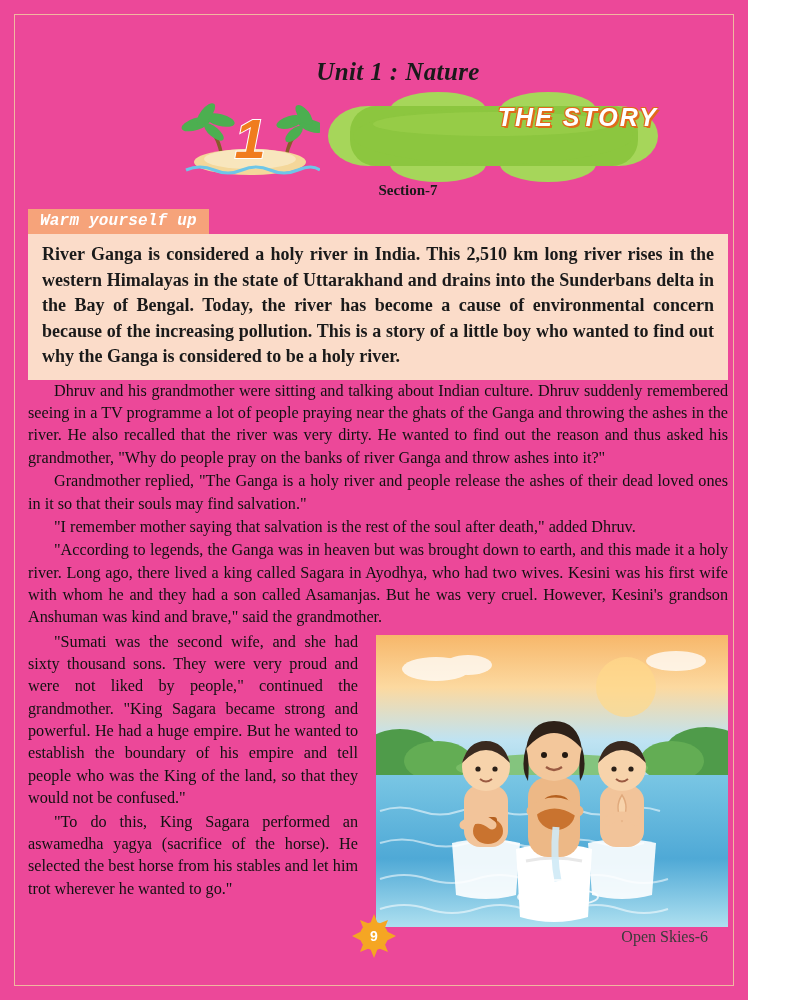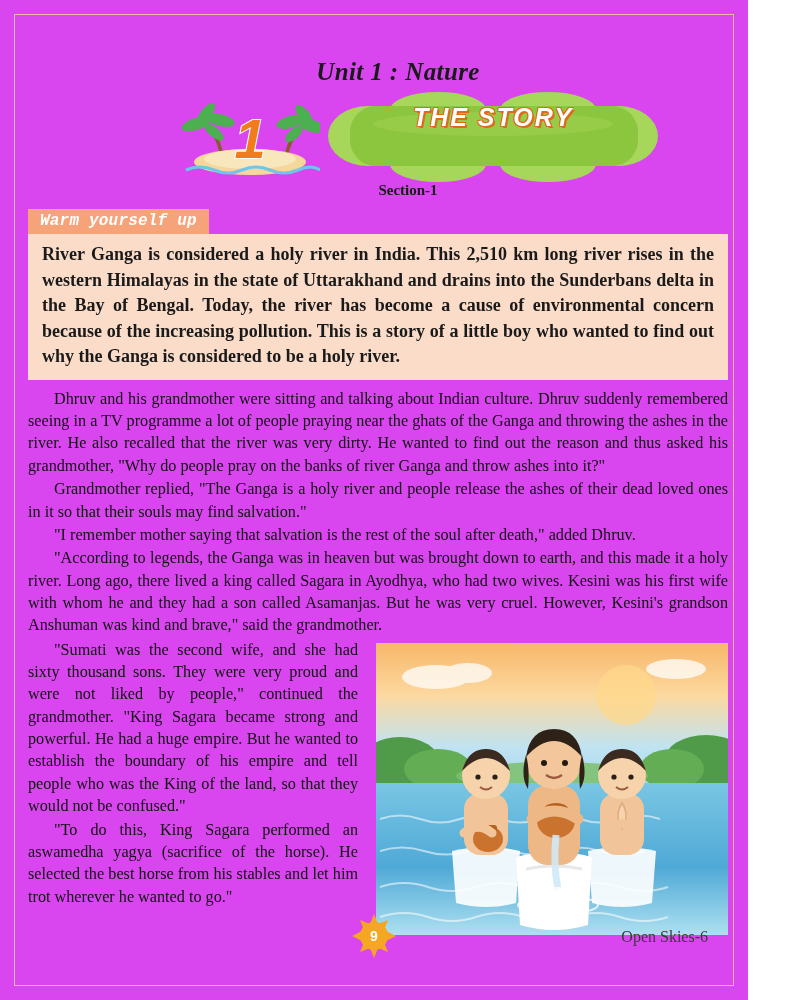--- a/index.html
+++ b/index.html
@@ -12,21 +12,21 @@
     background: #ffffff;
     font-family: "Liberation Serif", serif;
     overflow: hidden;
   }
   .page {
     position: relative;
     width: 748px;
     height: 1000px;
     box-sizing: border-box;
     padding: 18px 28px;
-    background: #d946ef;
+    background: #ec4899;
   }
   .page-border {
     position: absolute;
     left: 14px;
     top: 14px;
     right: 14px;
     bottom: 14px;
     border: 1px solid #f0b8a0;
     pointer-events: none;
   }
@@ -70,21 +70,21 @@
     top: 0px;
     width: 330px;
     height: 92px;
   }
   .banner svg { display:block; }
   .banner-text {
     position: absolute;
     left: 0;
     top: 14px;
     width: 330px;
-    text-align: center;
+    text-align: right;
     font-family: "Liberation Sans", sans-serif;
     font-style: italic;
     font-weight: bold;
     font-size: 25px;
     line-height: 1.08;
     color: #ffffff;
     letter-spacing: 2px;
     text-shadow: 2px 2px 0 #e06a1a, -1px -1px 0 #e06a1a, 1px -1px 0 #e06a1a, -1px 1px 0 #e06a1a;
   }
   .section-label {
@@ -127,21 +127,21 @@
   
   .body-text p {
     margin: 0;
     font-family: "Liberation Serif", serif;
     font-size: 16.2px;
     line-height: 1.38;
     color: #111111;
     text-align: justify;
     text-indent: 26px;
   }
-  .top-block { margin-top: 8px; }
+  .top-block { }
   .top-block p + p { margin-top: 1px; }
 
   
   .split {
     margin-top: 2px;
     position: relative;
     min-height: 300px;
   }
   .split .col-text {
     width: 330px;
@@ -252,21 +252,21 @@
           <rect x="22" y="16" width="288" height="60" rx="26" fill="#8cc63f"></rect>
           <ellipse cx="165" cy="46" rx="140" ry="28" fill="#8cc63f"></ellipse>
           <ellipse cx="165" cy="34" rx="120" ry="12" fill="#9ed14f" opacity="0.55"></ellipse>
         </svg>
         <div class="banner-text">
           <div>THE STORY</div>
         </div>
       </div>
     </div>
 
-    <div class="section-label">Section-1</div>
+    <div class="section-label">Section-7</div>
 
     <div class="warm-wrap">
       <div class="warm-tab">Warm yourself up</div>
       <div class="warm-body">River Ganga is considered a holy river in India. This 2,510 km long river rises in the western Himalayas in the state of Uttarakhand and drains into the Sunderbans delta in the Bay of Bengal. Today, the river has become a cause of environmental concern because of the increasing pollution. This is a story of a little boy who wanted to find out why the Ganga is considered to be a holy river.</div>
     </div>
 
     <div class="body-text top-block">
       <p>Dhruv and his grandmother were sitting and talking about Indian culture. Dhruv suddenly remembered seeing in a TV programme a lot of people praying near the ghats of the Ganga and throwing the ashes in the river. He also recalled that the river was very dirty. He wanted to find out the reason and thus asked his grandmother, "Why do people pray on the banks of river Ganga and throw ashes into it?"</p>
       <p>Grandmother replied, "The Ganga is a holy river and people release the ashes of their dead loved ones in it so that their souls may find salvation."</p>
       <p>"I remember mother saying that salvation is the rest of the soul after death," added Dhruv.</p>

